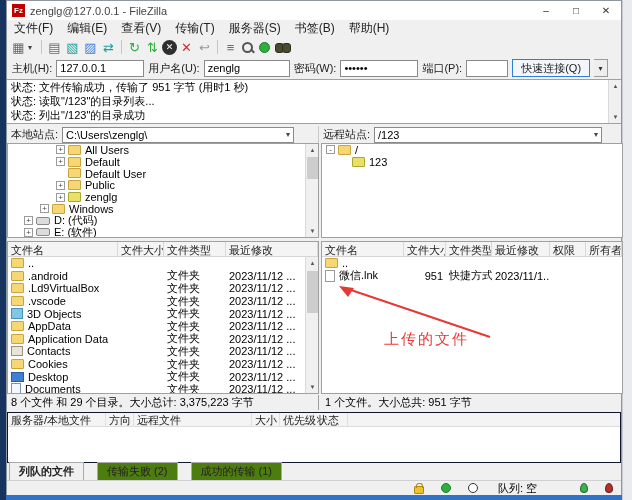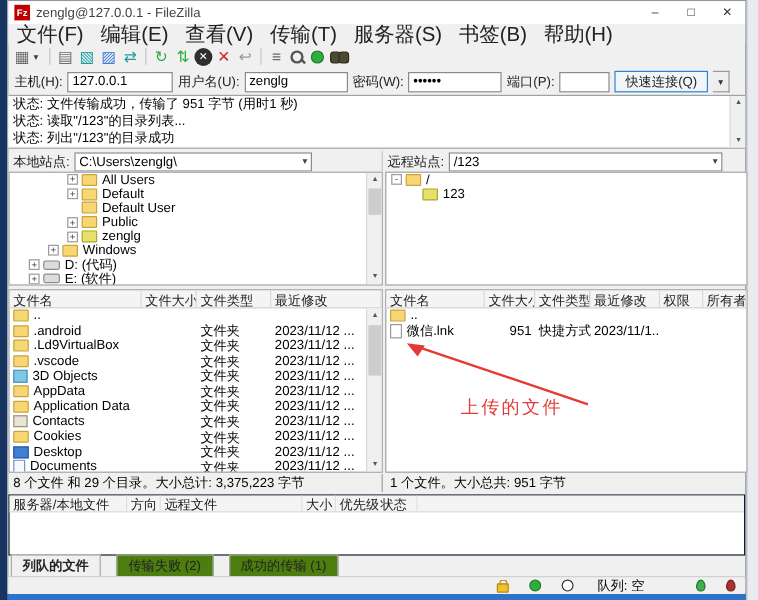--- a/index.html
+++ b/index.html
@@ -11,21 +11,21 @@
 
   
   .titlebar { position:absolute; left:0; top:0; right:0; height:19px; background:#ffffff; display:flex; align-items:center; padding-left:5px; }
   .fzicon { width:13px; height:13px; background:#bf0000; color:#fff; font-size:8px; font-weight:bold; display:flex; align-items:center; justify-content:center; margin-right:5px; }
   .title-text { font-size:11px; color:#444; }
   .win-controls { margin-left:auto; display:flex; }
   .win-btn { width:30px; height:19px; display:flex; align-items:center; justify-content:center; font-size:10px; color:#333; }
 
   
   .menubar { position:absolute; left:0; top:19px; right:0; height:17px; display:flex; align-items:center; background:#f0f0f0; }
-  .menu-item { font-size:17px; color:#222; padding:2px 7px; }
+  .menu-item { font-size:12px; color:#222; padding:2px 7px; }
 
   
   .toolbar { position:absolute; left:0; top:36px; right:0; height:20px; display:flex; align-items:center; padding-left:3px; gap:1px; }
   .tb { width:17px; height:17px; display:flex; align-items:center; justify-content:center; font-size:13px; line-height:1; }
   .tb-dd { font-size:8px; color:#444; width:9px; }
   .tb-sep { width:1px; height:14px; background:#c6c6c6; margin:0 3px; }
   .c-gray{color:#6b6b6b} .c-teal{color:#1f9e9e} .c-blue{color:#3d7edb} .c-green{color:#2fae3f} .c-red{color:#d22c2c} .c-dgray{color:#999}
   .round-x { background:#2e2e2e; border-radius:50%; color:#fff !important; font-size:9px !important; width:15px; height:15px; }
   .mag { position:relative; width:15px; height:15px; }
   .mag::before { content:""; position:absolute; left:2px; top:2px; width:7px; height:7px; border:2px solid #555; border-radius:50%; }
@@ -184,21 +184,21 @@
     <div class="log-line">状态: 列出"/123"的目录成功</div>
     <div class="sb" style="right:0; top:0; height:43px;">
       <div class="sb-btn" style="top:0">▲</div>
       <div class="sb-btn" style="bottom:0">▼</div>
     </div>
   </div>
 
   <div class="site-row">
     <div class="site-half" style="width:312px">
       <span class="q-label">本地站点:</span>
-      <span class="combo" style="width:198px">
+      <span class="combo" style="width:232px">
         <span>C:\Users\zenglg\</span>
         <span class="dd">▾</span>
       </span>
     </div>
     <div class="site-half" style="width:304px; border-left:1px solid #c9c9c9;">
       <span class="q-label">远程站点:</span>
       <span class="combo" style="width:228px">
         <span>/123</span>
         <span class="dd">▾</span>
       </span>

